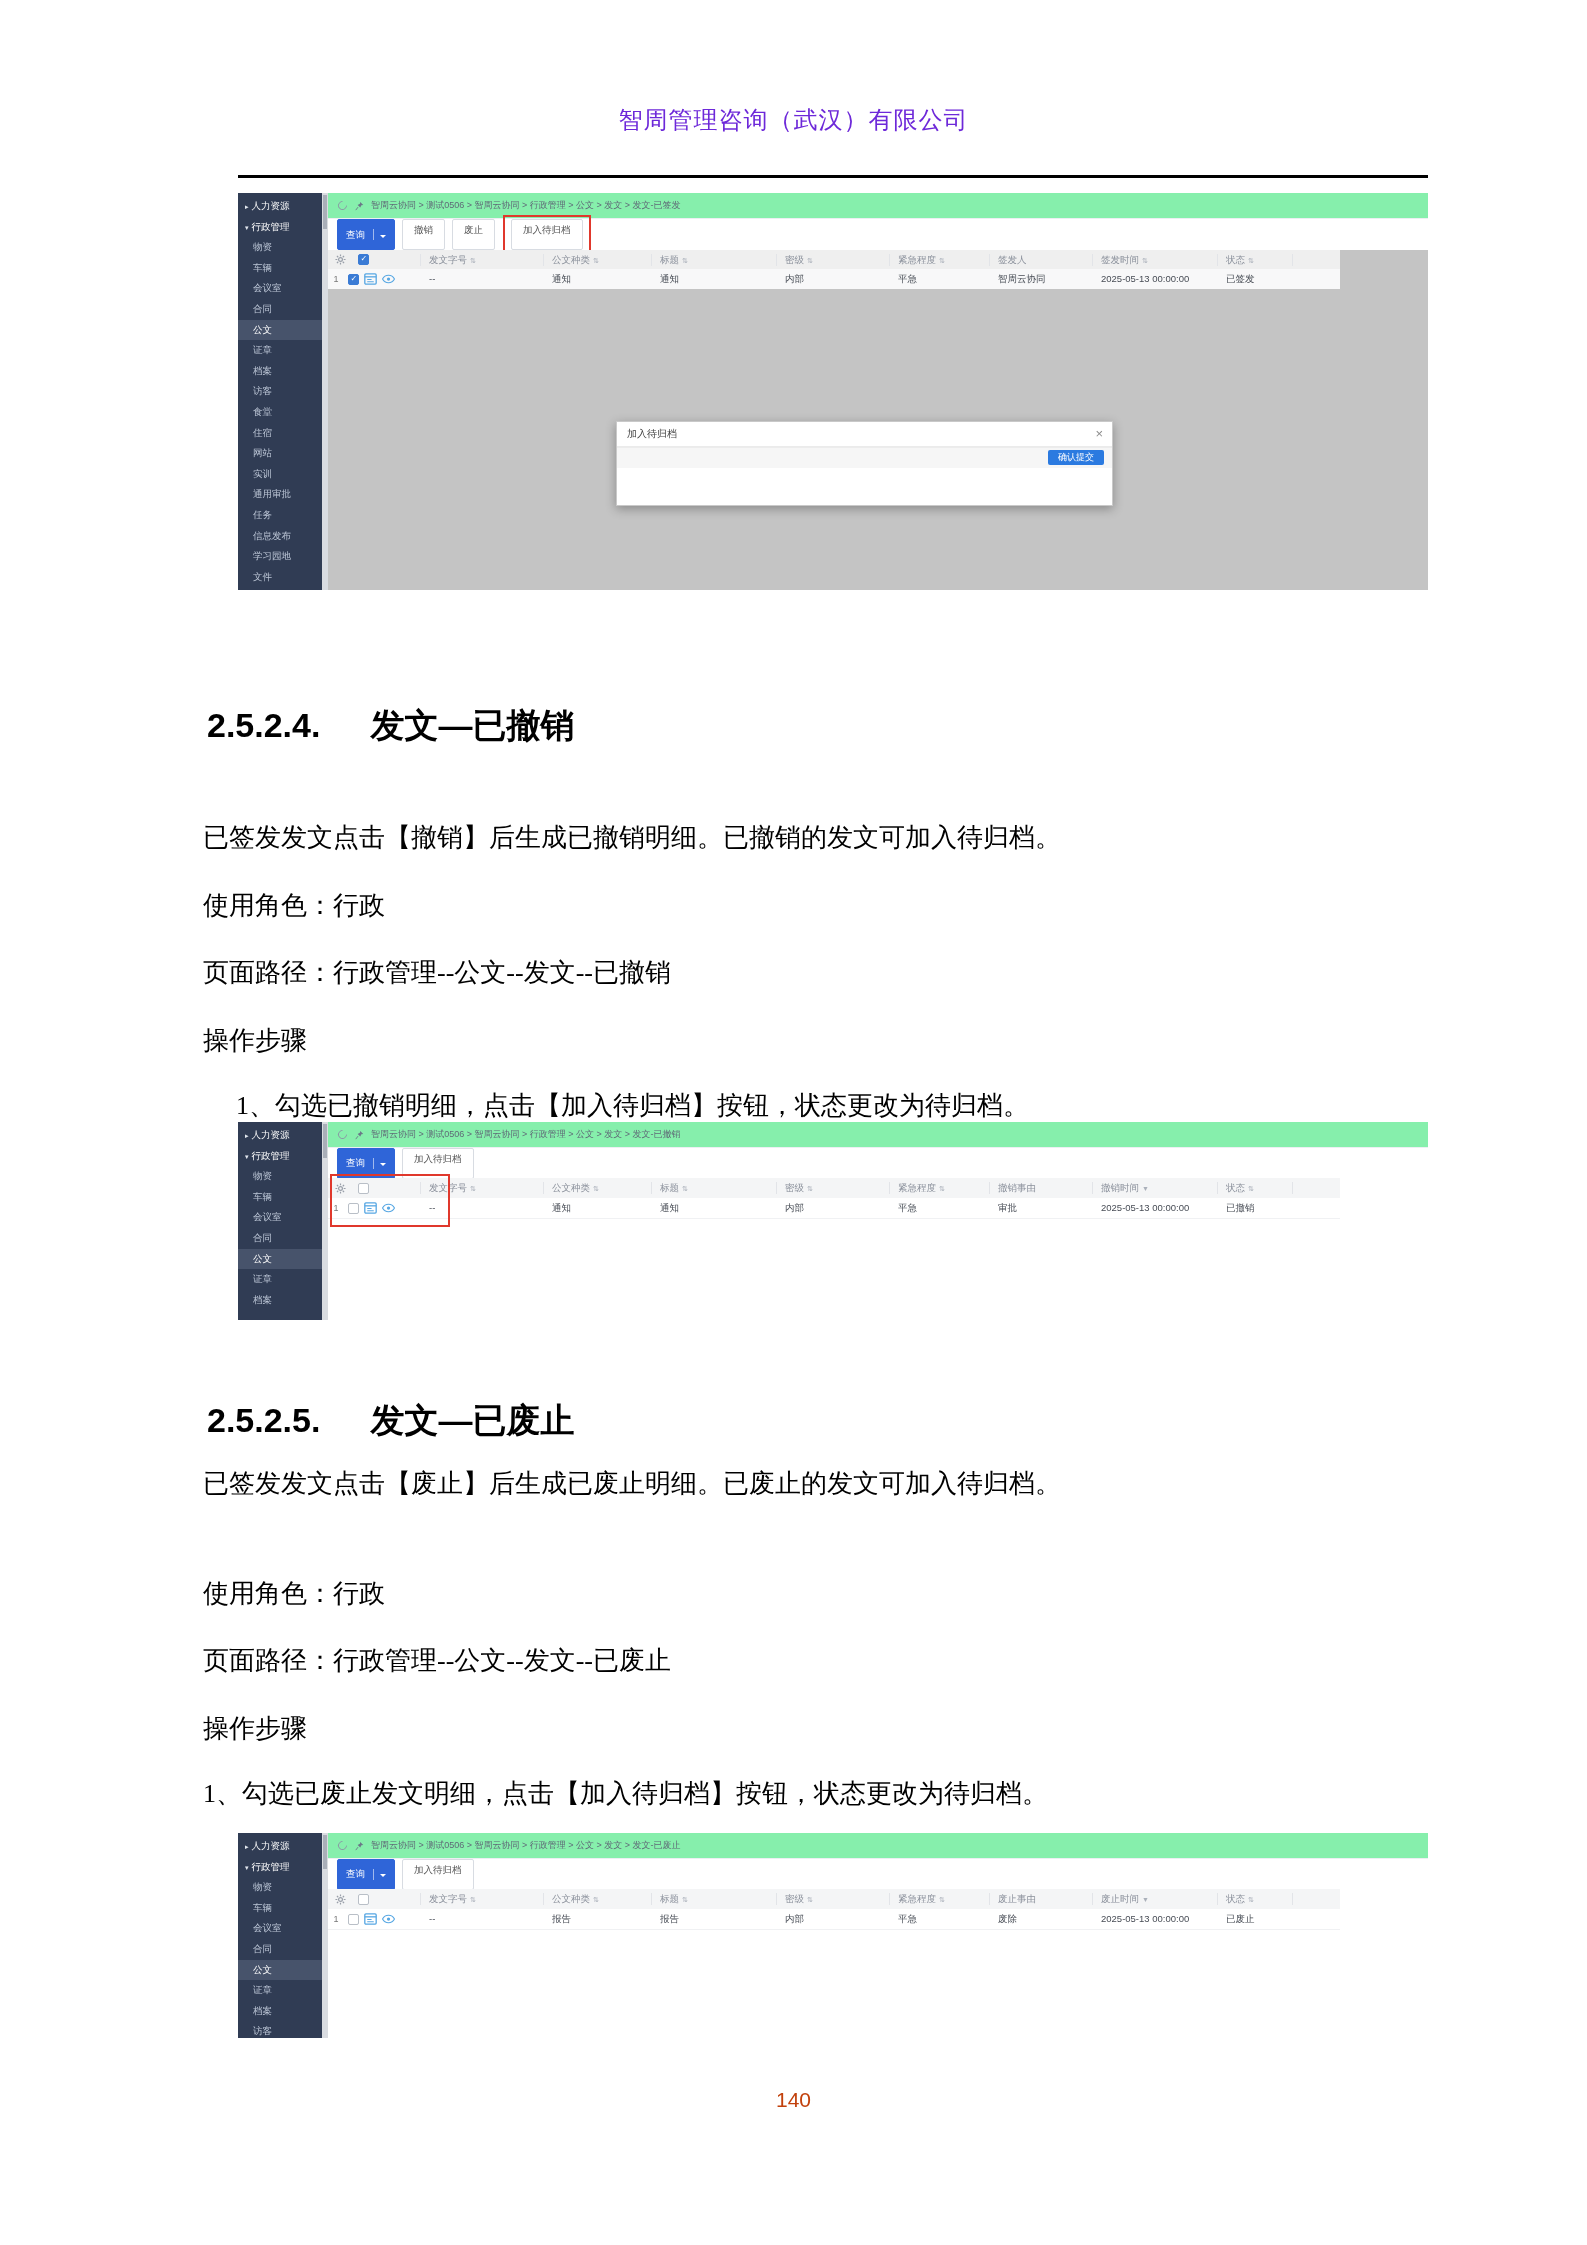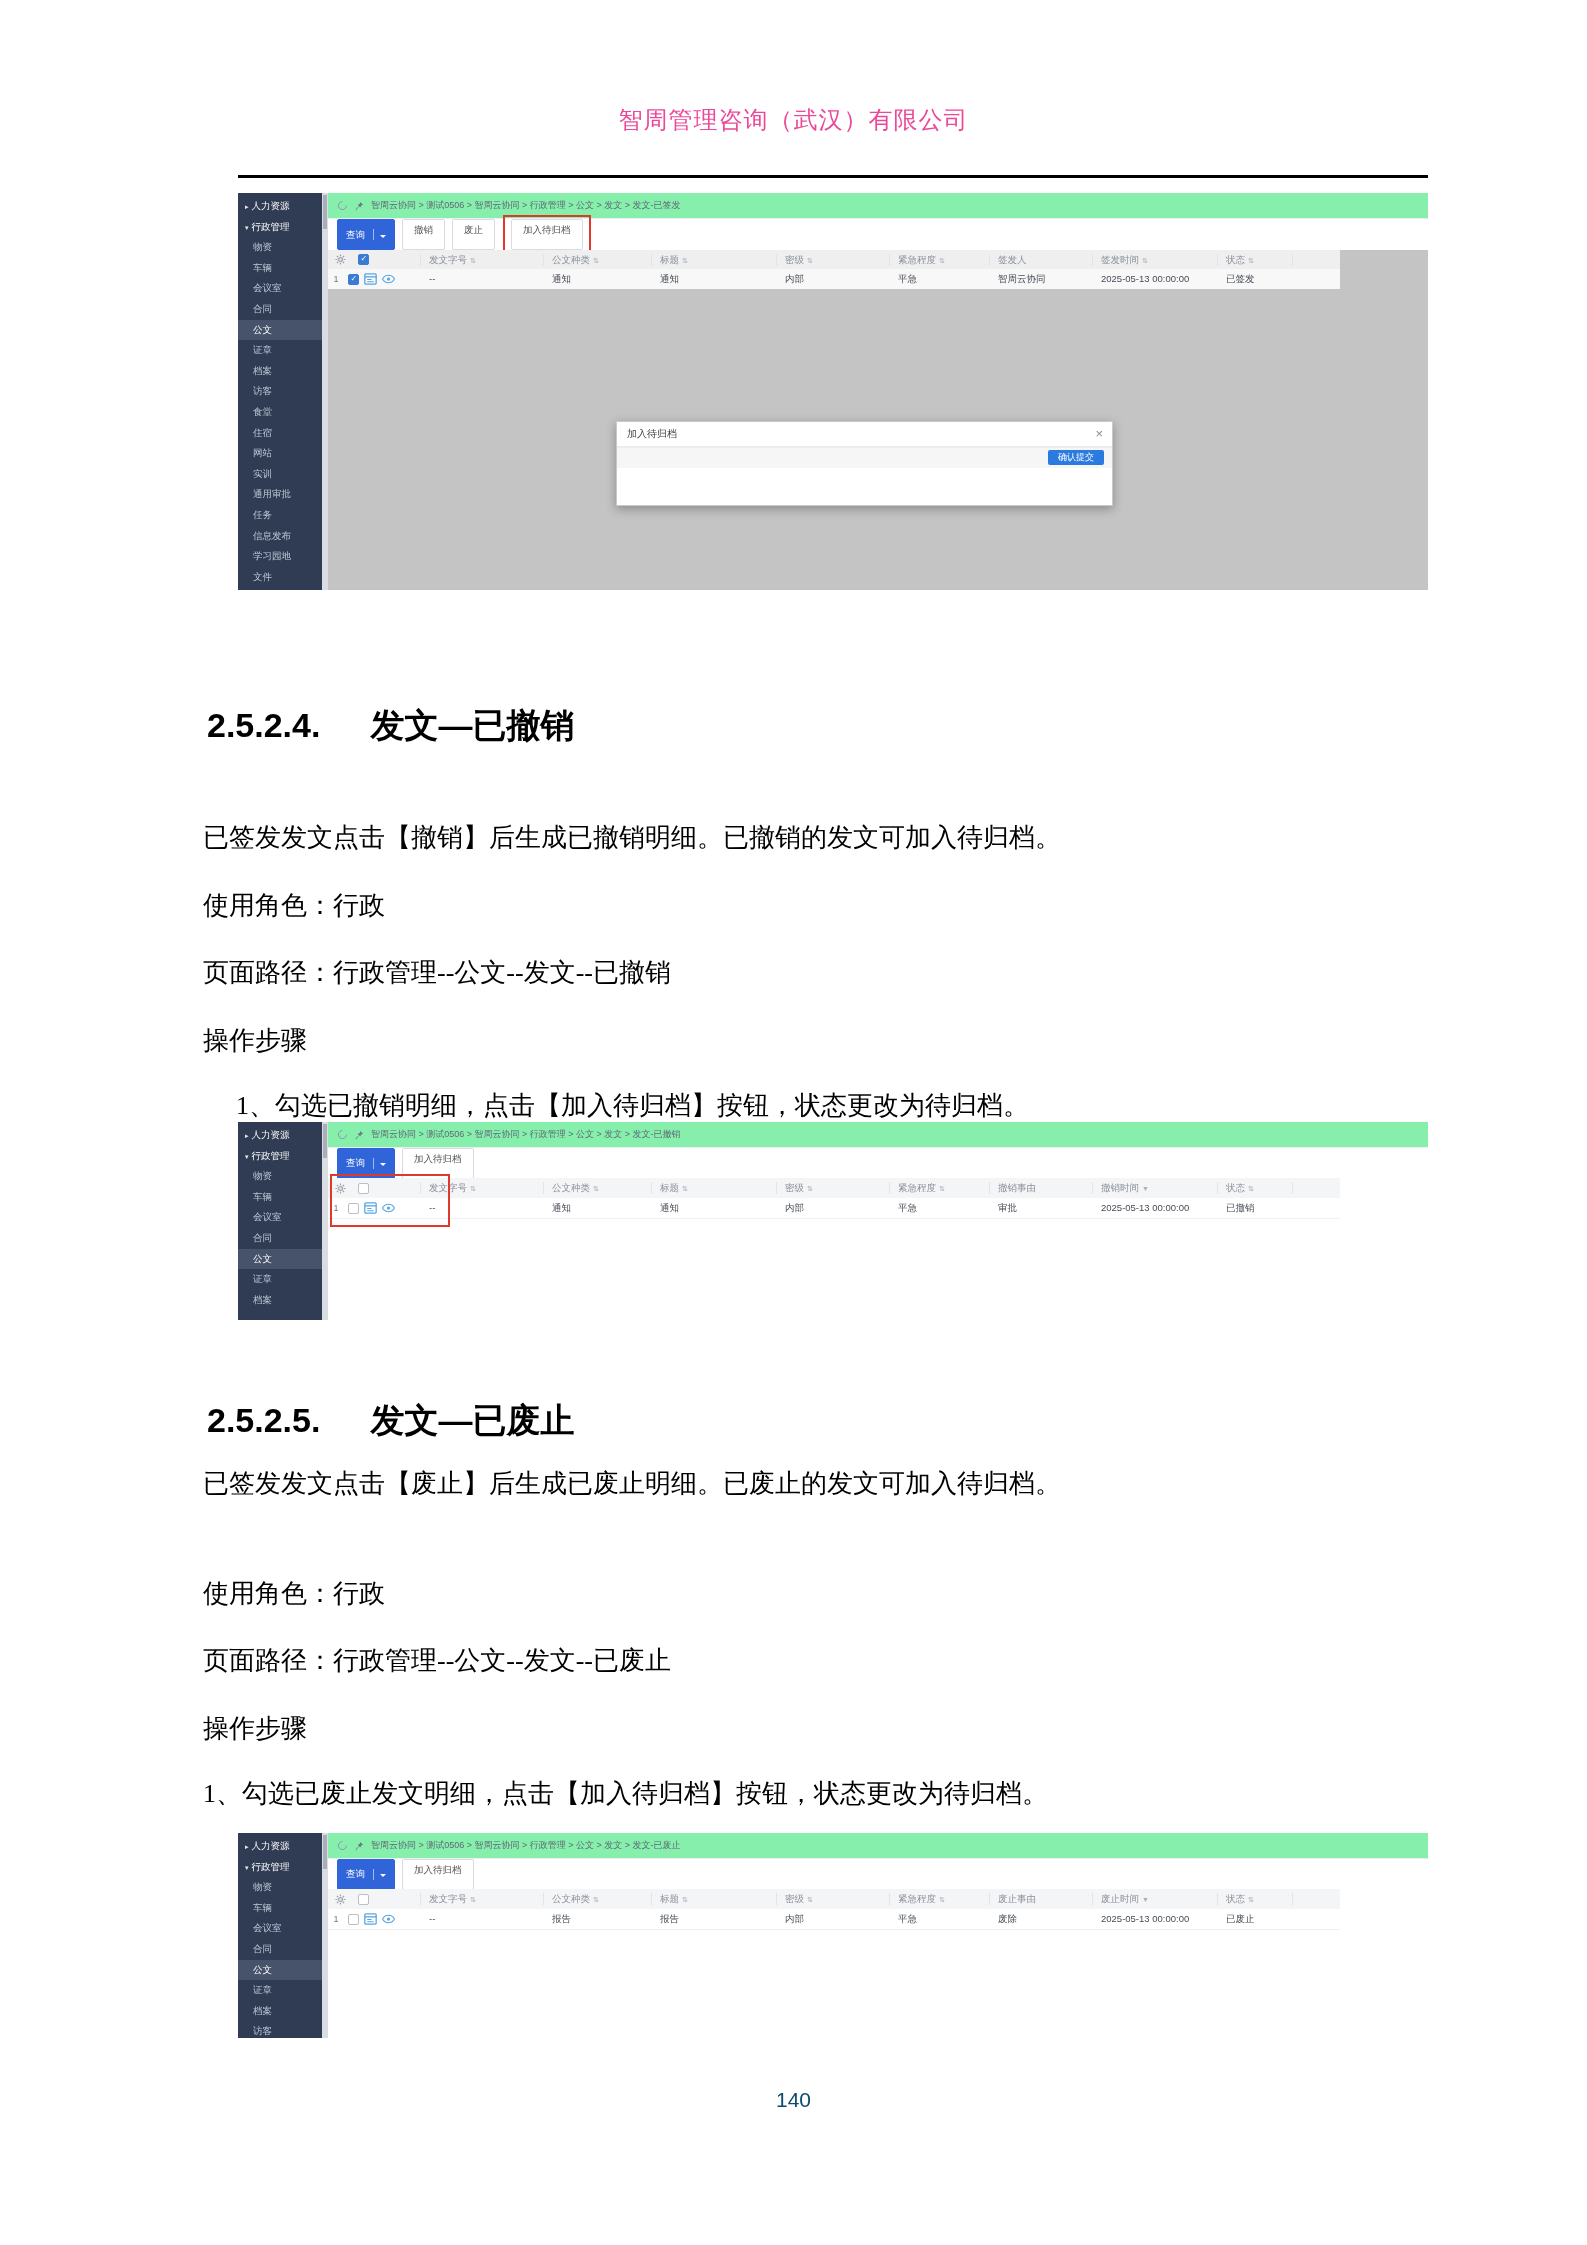--- a/index.html
+++ b/index.html
@@ -3,30 +3,30 @@
 <meta charset="utf-8">
 <style>
   html,body{margin:0;padding:0;}
   body{
     width:1587px;height:2245px;position:relative;background:#ffffff;
     font-family:"Liberation Sans",sans-serif;color:#000;
   }
   .abs{position:absolute;}
 
   
-  #doc-title{top:104px;left:0;width:1587px;text-align:center;font-size:24px;color:#ec4899;letter-spacing:1px;}
+  #doc-title{top:104px;left:0;width:1587px;text-align:center;font-size:24px;color:#6d28d9;letter-spacing:1px;}
   #head-rule{top:175px;left:238px;width:1190px;height:3px;background:#000;}
   .h2{left:207px;font-size:34px;font-weight:bold;color:#000;white-space:nowrap;}
   .h2 .h2-title{margin-left:50px;}
   #h2-1{top:703px;}
   #h2-2{top:1398px;}
   .para{left:203px;font-size:26px;color:#000;font-family:"Liberation Serif",serif;white-space:nowrap;}
   #p1-intro{top:820px;} #p1-role{top:888px;} #p1-path{top:955px;} #p1-steps{top:1023px;} #p1-step1{top:1088px;margin-left:33px;}
   #p2-intro{top:1436px;margin-top:30px;} #p2-role{top:1576px;} #p2-path{top:1643px;} #p2-steps{top:1711px;} #p2-step1{top:1776px;}
-  #page-num{top:2088px;left:0;width:1587px;text-align:center;font-size:21px;color:#0c4a6e;}
+  #page-num{top:2088px;left:0;width:1587px;text-align:center;font-size:21px;color:#c2410c;}
 
   
   .shot{position:absolute;left:238px;width:1190px;overflow:hidden;background:#fff;font-family:"Liberation Sans",sans-serif;}
   #s1{top:193px;height:397px;}
   #s2{top:1122px;height:198px;}
   #s3{top:1833px;height:205px;}
 
   .sb{position:absolute;left:0;top:0;bottom:0;width:84px;background:#303c54;padding-top:3px;box-sizing:border-box;z-index:2;}
   .sb-item{height:20.6px;line-height:20.6px;font-size:9.5px;color:#bcc6d6;padding-left:12px;white-space:nowrap;overflow:hidden;}
   .sb-item.sec{color:#fff;padding-left:7px;}

